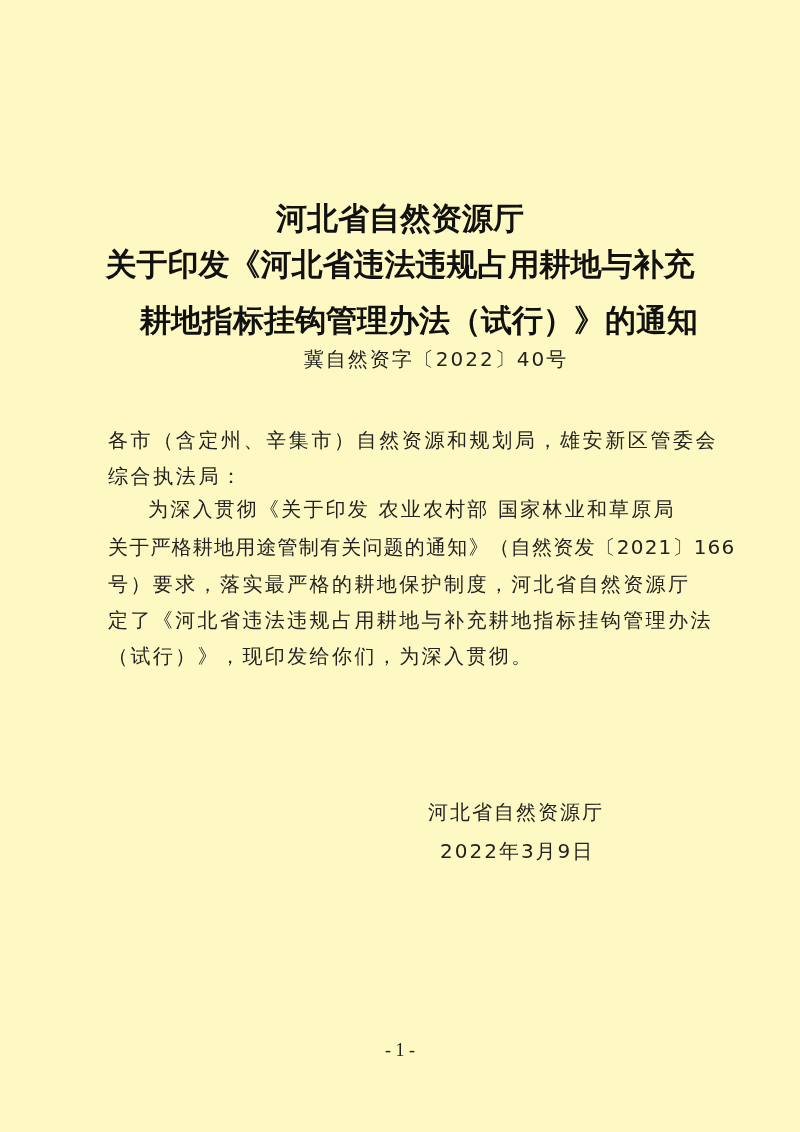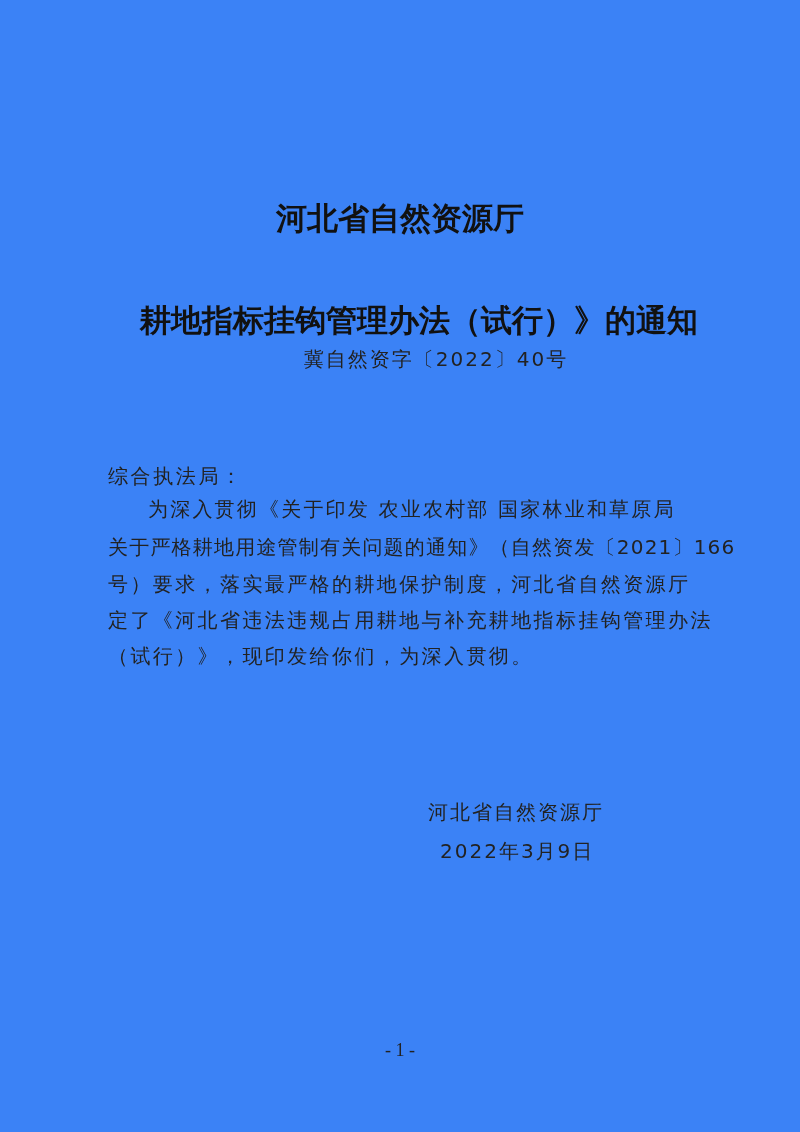--- a/index.html
+++ b/index.html
@@ -1,17 +1,17 @@
 <!DOCTYPE html>
 <html><head>
 <meta charset="utf-8">
 <style>
   html, body { margin: 0; padding: 0; background: #ffffff; }
   body { width: 800px; height: 1132px; position: relative; overflow: hidden; color: #111; }
-  .page { position: absolute; left: 0; top: 0; width: 800px; height: 1132px; background: #3b82f6; }
+  .page { position: absolute; left: 0; top: 0; width: 800px; height: 1132px; background: #fef9c3; }
   .title {
     position: absolute; left: 0; width: 800px; text-align: center;
     font-family: "DejaVu Serif", "Liberation Serif", serif; font-weight: bold;
     font-size: 31px; color: #111; letter-spacing: 0px; white-space: nowrap;
   }
   .t1 { top: 198px; }
   .t2 { top: 244px; }
   .t3 { top: 300px; padding-left: 19px; }
   .docno {
     position: absolute; top: 346px; left: 0; width: 800px; text-align: center;
@@ -40,24 +40,26 @@
   .pageno {
     position: absolute; top: 1040px; left: 0; width: 800px; text-align: center;
     font-family: "Liberation Serif", serif; font-size: 18px; color: #222;
   }
 </style>
 </head>
 <body>
 
 <div class="page">
   <div class="title t1">河北省自然资源厅</div>
+  <div class="title t2">关于印发《河北省违法违规占用耕地与补充</div>
   <div class="title t3">耕地指标挂钩管理办法（试行）》的通知</div>
 
   <div class="docno">冀自然资字〔2022〕40号</div>
 
+  <div class="body-text l1">各市（含定州、辛集市）自然资源和规划局，雄安新区管委会</div>
   <div class="body-text l2">综合执法局：</div>
 
   <div class="body-text l3" style="left:148px;">为深入贯彻《关于印发 农业农村部 国家林业和草原局</div>
   <div class="body-text l4">关于严格耕地用途管制有关问题的通知》（自然资发〔2021〕166</div>
   <div class="body-text l5">号）要求，落实最严格的耕地保护制度，河北省自然资源厅</div>
   <div class="body-text l6">定了《河北省违法违规占用耕地与补充耕地指标挂钩管理办法</div>
   <div class="body-text l7">（试行）》，现印发给你们，为深入贯彻。</div>
 
   <div class="sign s1">河北省自然资源厅</div>
   <div class="sign s2">2022年3月9日</div>

